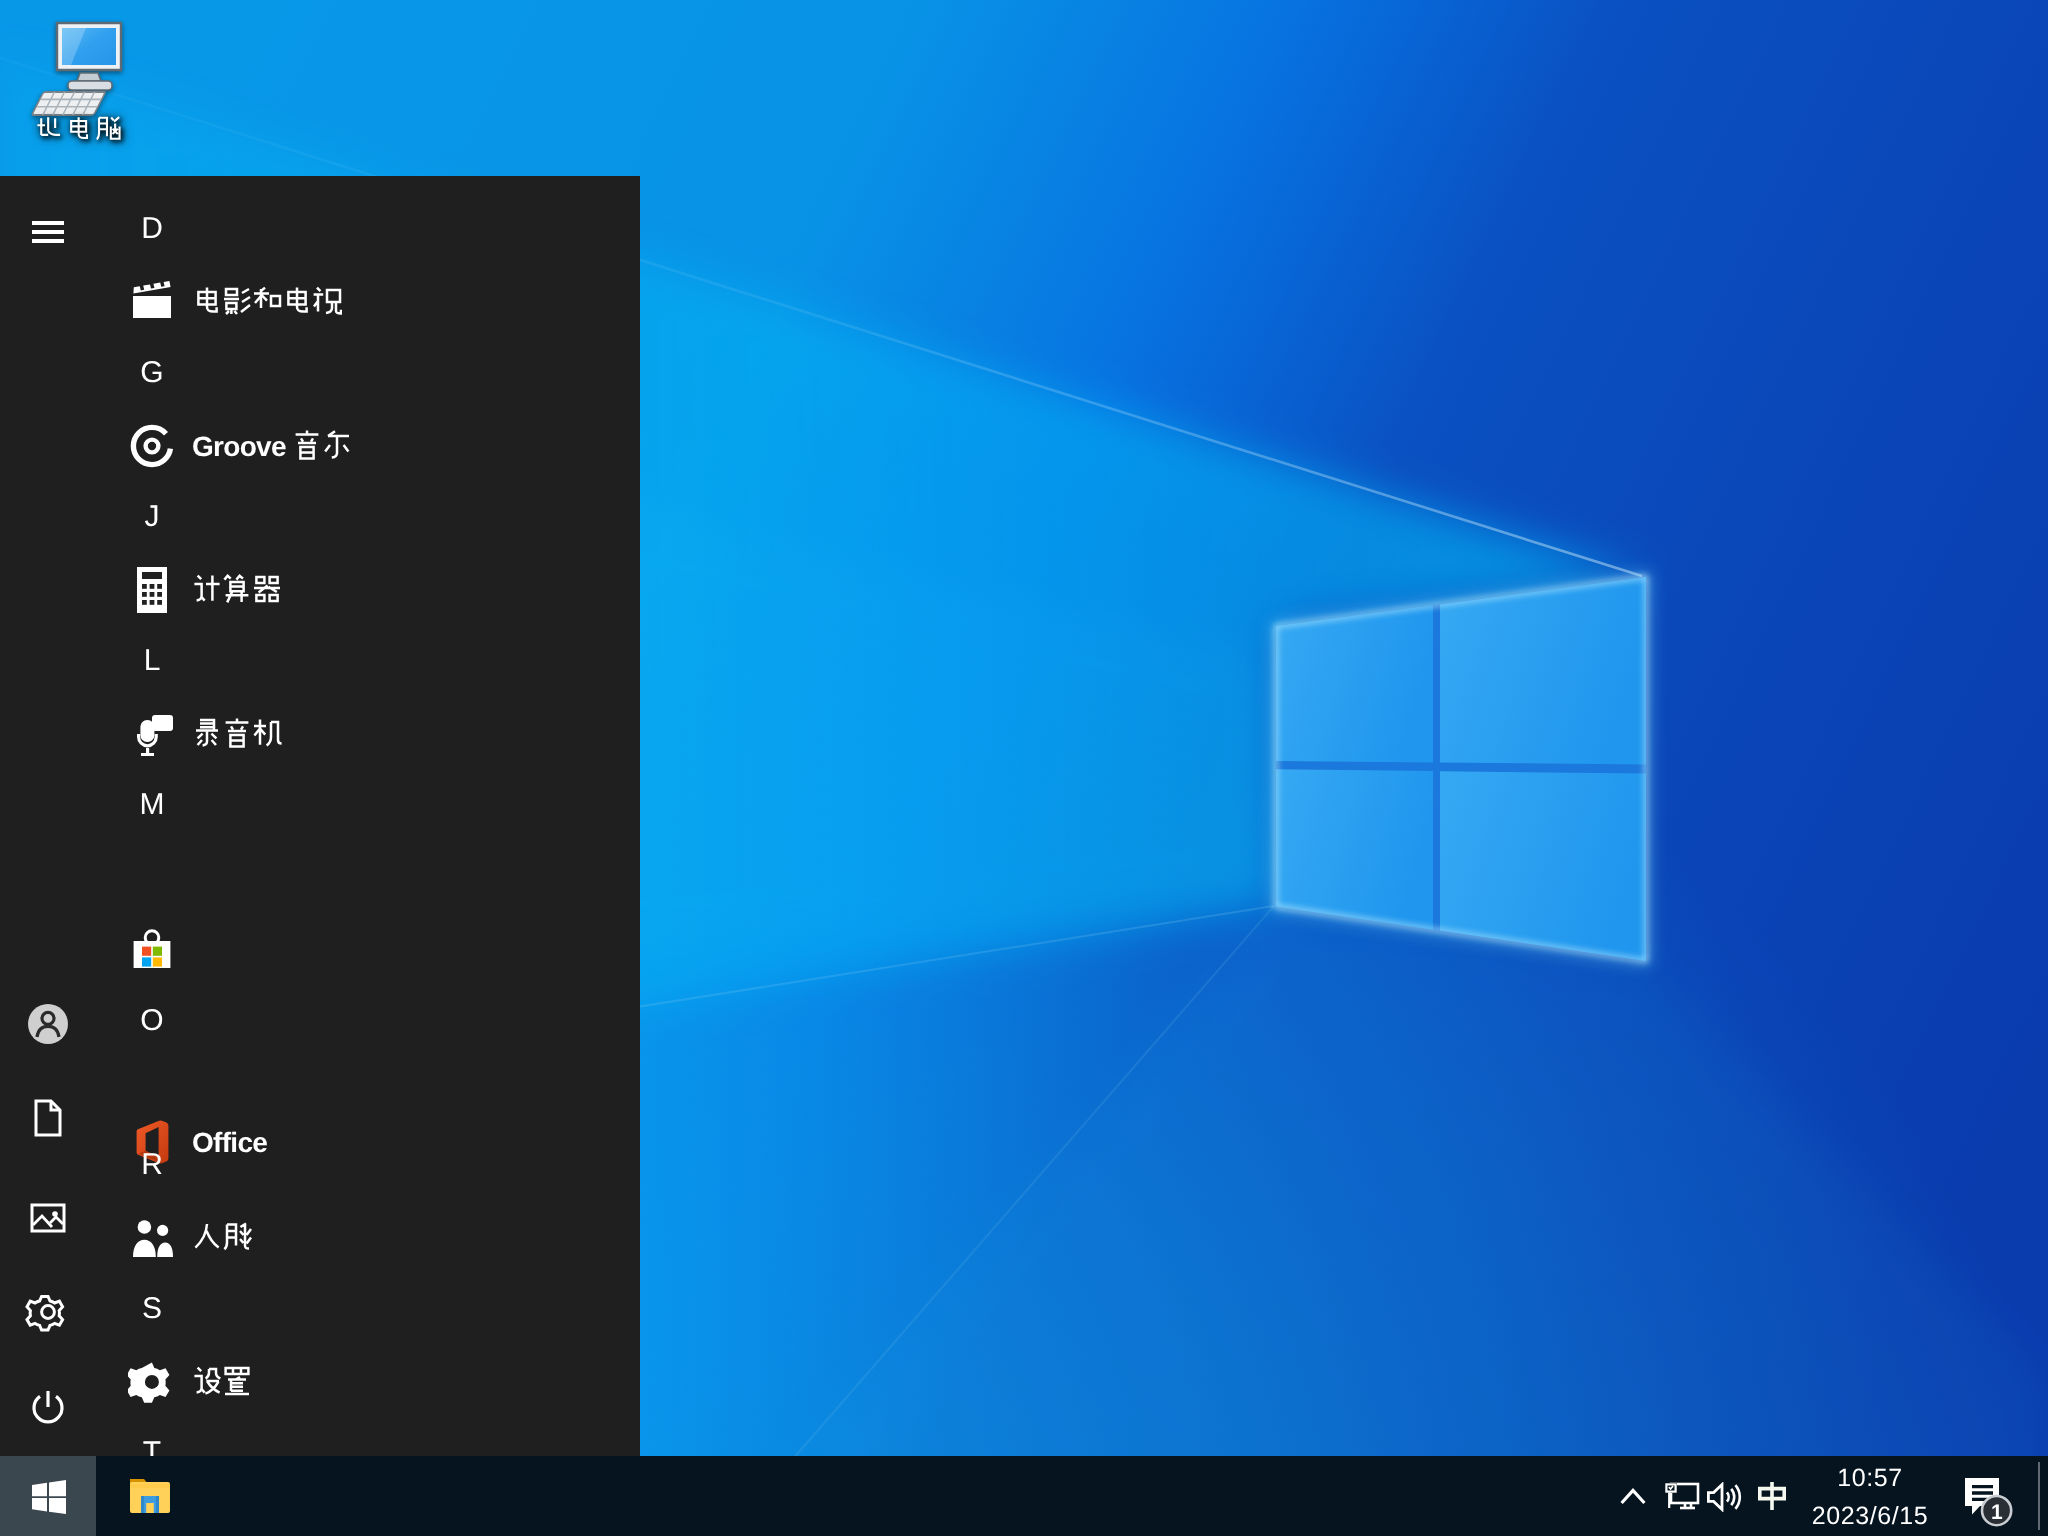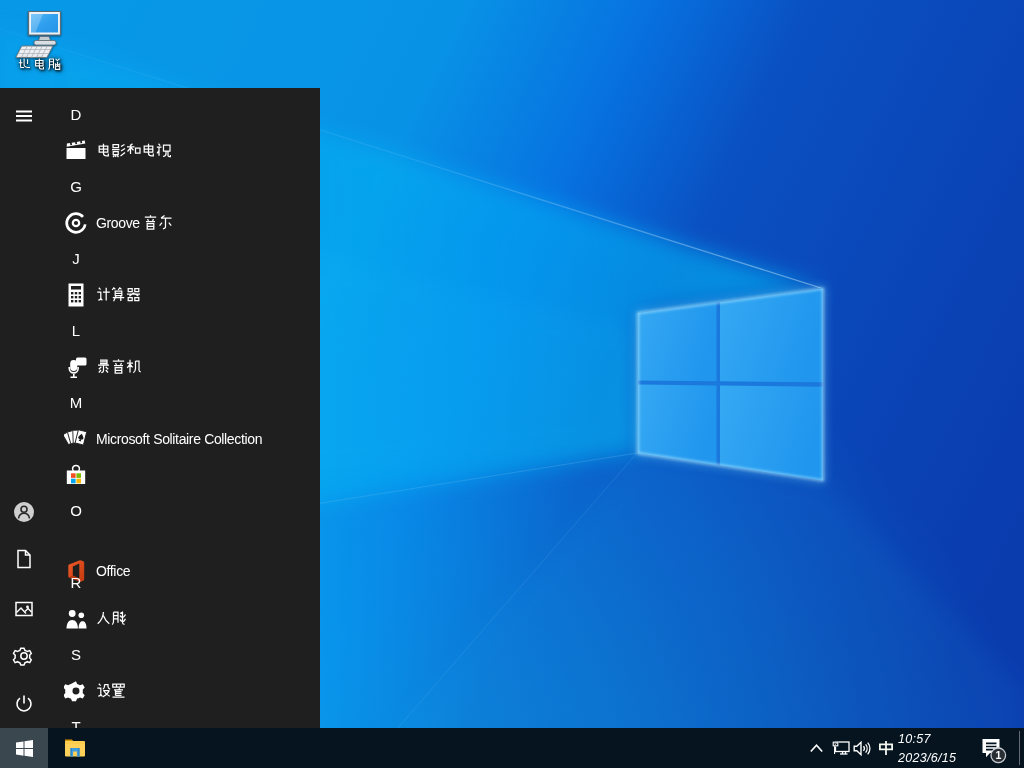--- a/index.html
+++ b/index.html
@@ -3,21 +3,21 @@
 <meta charset="utf-8">
 <style>
 html,body{margin:0;padding:0;width:1024px;height:768px;overflow:hidden;background:#000;font-family:"Liberation Sans",sans-serif;}
 #root{position:absolute;inset:0;width:1024px;height:768px;}
 .abs{position:absolute;}
 
 #menu{position:absolute;left:0;top:88px;width:320px;height:640px;background:#1f1f20;overflow:hidden;}
 .row{position:absolute;left:0;width:320px;height:36px;}
 .hletter{position:absolute;left:64px;top:0;width:24px;height:36px;line-height:36px;text-align:center;color:#fff;font-size:15px;}
 .aicon{position:absolute;left:64px;top:6px;width:24px;height:24px;}
-.alabel{position:absolute;left:96px;top:0;height:36px;line-height:36px;color:#fff;font-size:14px;letter-spacing:-0.35px;white-space:nowrap;}
+.alabel{position:absolute;left:96px;top:0;height:36px;line-height:36px;color:#fff;font-size:14px;letter-spacing:-0.35px;white-space:nowrap;font-weight:bold;}
 .cjk{display:inline-block;vertical-align:-2px;}
 
 .sico{position:absolute;left:12px;width:24px;height:24px;}
 
 #taskbar{position:absolute;left:0;top:728px;width:1024px;height:40px;background:#05141f;}
 #startbtn{position:absolute;left:0;top:0;width:48px;height:40px;background:#3b474f;}
 .tray{color:#fff;}
 </style>
 </head>
 <body>
@@ -295,34 +295,20 @@
             <use href="#c-lu4"></use>
           </svg><svg class="cjk" width="15" height="15" viewBox="0 0 15 15" stroke="#fff" stroke-width="1.25">
             <use href="#c-yin"></use>
           </svg><svg class="cjk" width="15" height="15" viewBox="0 0 15 15" stroke="#fff" stroke-width="1.25">
             <use href="#c-ji1"></use>
           </svg></span>
 </div>
 <div class="row" style="top:297px">
         <div class="hletter">M</div>
       </div>
-<div class="row" style="top:333px">
-  <svg class="aicon" viewBox="0 0 24 24">
-          <g stroke="#212121" stroke-width="0.9" fill="#fff">
-            <rect x="1.2" y="5.2" width="7.2" height="11.5" rx="0.8" transform="rotate(-30 4.8 11)"></rect>
-            <rect x="5" y="3.8" width="7.6" height="12.2" rx="0.8" transform="rotate(-16 8.8 10)"></rect>
-            <rect x="9" y="3.2" width="8" height="12.8" rx="0.8" transform="rotate(-2 13 9.6)"></rect>
-            <rect x="12.6" y="3.6" width="8.6" height="13.6" rx="0.8" transform="rotate(14 17 10.4)"></rect>
-          </g>
-          <g transform="rotate(14 17 10.4) translate(16.9,9.8)">
-            <path d="M0,-3.2 C-1.5,-1.2 -2.6,-0.2 -2.6,1 A1.6,1.6 0 0 0 -0.4,2.5 C-0.55,3.4 -0.95,4 -1.5,4.5 L1.5,4.5 C0.95,4 0.55,3.4 0.4,2.5 A1.6,1.6 0 0 0 2.6,1 C2.6,-0.2 1.5,-1.2 0,-3.2 z" fill="#1b1b1b"></path>
-          </g>
-        </svg>
-  <span class="alabel">Microsoft Solitaire Collection</span>
-</div>
 <div class="row" style="top:369px">
   <svg class="aicon" viewBox="0 0 24 24">
           <circle cx="12" cy="5.8" r="3.4" fill="none" stroke="#fff" stroke-width="1.5"></circle>
           <path d="M2.8,7.5 h18.4 v13.5 h-18.4 z" fill="#fff"></path>
           <rect x="7" y="10.3" width="4.6" height="4.6" fill="#f25022"></rect>
           <rect x="12.4" y="10.3" width="4.6" height="4.6" fill="#7fba00"></rect>
           <rect x="7" y="15.7" width="4.6" height="4.6" fill="#00a4ef"></rect>
           <rect x="12.4" y="15.7" width="4.6" height="4.6" fill="#ffb900"></rect>
         </svg>
 </div>
@@ -415,21 +401,21 @@
         <path d="M1.2,5.3 h2.6 l4.2,-4 v12.4 l-4.2,-4 h-2.6 z" fill="none" stroke="#fff" stroke-width="1.4"></path>
         <g fill="none" stroke="#fff" stroke-width="1.3">
           <path d="M10.5,5.2 a3.6,3.6 0 0 1 0,4.6"></path>
           <path d="M12.6,3.4 a6.3,6.3 0 0 1 0,8.2"></path>
           <path d="M14.7,1.6 a9,9 0 0 1 0,11.8"></path>
         </g>
       </svg>
 <svg style="position:absolute;left:878px;top:740px;margin-top:-728px" width="16" height="16" viewBox="0 0 16 16" stroke="#f4f8ef" stroke-width="1.8" fill="none">
         <path d="M1.9,4.3 h12.2 v5 h-12.2 z M8,1 v14"></path>
       </svg>
-<div class="tray" style="position:absolute;left:898px;top:2px;width:74px;font-size:12.5px;letter-spacing:0.3px;line-height:19px;font-style:italic;">10:57<br>2023/6/15</div>
+<div class="tray" style="position:absolute;left:898px;top:2px;width:74px;text-align:center;font-size:12.5px;letter-spacing:0.3px;line-height:19px;">10:57<br>2023/6/15</div>
 <svg style="position:absolute;left:981px;top:738px;margin-top:-728px" width="27" height="27" viewBox="0 0 27 27">
 <path d="M1.5,1 h17 v14 h-9.5 l-4,4.2 v-4.2 h-3.5 z" fill="#fff"></path>
 <g stroke="#05141f" stroke-width="1.7">
           <path d="M5,5.3 h10.5 M5,8.5 h10.5 M5,11.7 h7.5"></path>
         </g>
 <circle cx="17.3" cy="17.3" r="7.3" fill="#2a2e35" stroke="#c9cdd2" stroke-width="1.3"></circle>
 <text x="17.4" y="21.3" font-size="10.5" font-weight="bold" fill="#fff" text-anchor="middle" font-family="Liberation Sans">1</text>
 </svg>
 <div style="position:absolute;left:1019px;top:3px;width:1px;height:34px;background:#626b73"></div>
 </div>

